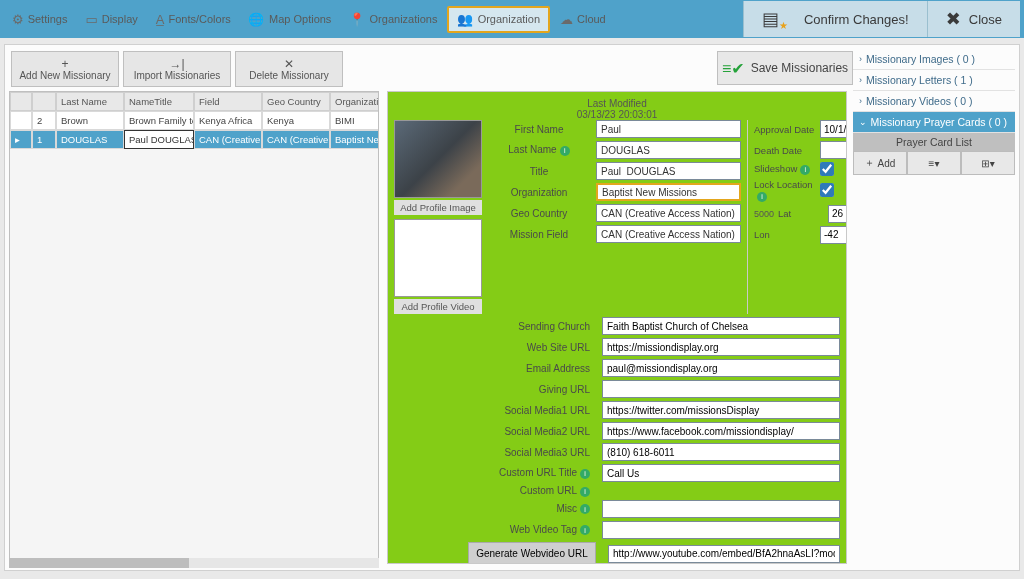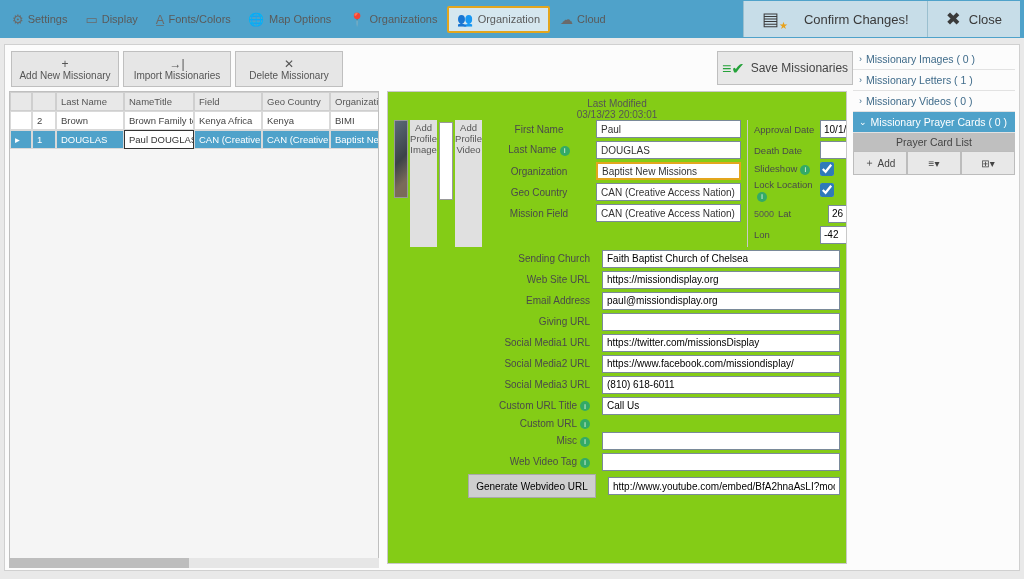--- a/index.html
+++ b/index.html
@@ -36,21 +36,21 @@
   .scroll-x .thumb { position:absolute; left:0; top:0; height:10px; width:180px; background:#bdbdbd; }
 
   
   .savebar { position:absolute; right:166px; top:6px; width:136px; height:34px; background:#e8e8e8; border:1px solid #bfbfbf; display:flex; align-items:center; justify-content:center; gap:6px; cursor:pointer; font-size:12px; color:#444; }
   .savebar .sicn { color:#25a23a; font-size:16px; }
 
   
   .center { position:absolute; left:382px; top:46px; bottom:6px; right:172px; background:#84cc16; border:1px solid #c9c9c9; padding:6px; overflow:auto; }
   .mod { text-align:center; font-size:10px; color:#555; }
   .detail { display:flex; gap:6px; }
-  .imgcol { width:88px; display:flex; gap:2px; }
+  .imgcol { width:88px; display:flex; flex-direction:column; gap:2px; }
   .profbox { width:88px; height:78px; background:linear-gradient(135deg,#5b6a78 0%, #3c4248 50%, #7a6a5a 80%); border:1px solid #999; }
   .addimg { width:88px; text-align:center; font-size:9.5px; background:#e0e0e0; padding:2px 0; cursor:pointer; color:#555; }
   .vidbox { width:88px; height:78px; background:#fff; border:1px solid #999; margin-top:2px; }
 
   .fieldcol { flex:1; border-right:1px solid #c9c9c9; padding-right:6px; }
   .fr { display:flex; align-items:center; margin-bottom:3px; gap:6px; }
   .fr label { width:102px; text-align:center; font-size:10px; color:#4a4a4a; }
   .fr input, .fr select { flex:1; height:18px; border:1px solid #7a8a99; font-size:10px; padding:0 4px; background:#fff; color:#333; }
   .fr select { appearance:none; }
   .fr.hl select, .fr.hl input { border:2px solid #e3a61d; }
@@ -196,20 +196,24 @@
       </div>
 
       <div class="fieldcol">
         <div class="fr">
             <label>First Name</label>
             <input value="Paul" style="">
           </div>
         <div class="fr">
             <label><span>Last Name</span><span class="info">i</span></label>
             <input value="DOUGLAS" style="">
+          </div>
+        <div class="fr">
+            <label>Title</label>
+            <input value="Paul  DOUGLAS" style="">
           </div>
         <div class="fr hl">
             <label>Organization</label>
             <select><option>Baptist New Missions</option></select>
           </div>
         <div class="fr">
             <label>Geo Country</label>
             <select><option>CAN (Creative Access Nation)</option></select>
           </div>
         <div class="fr">

